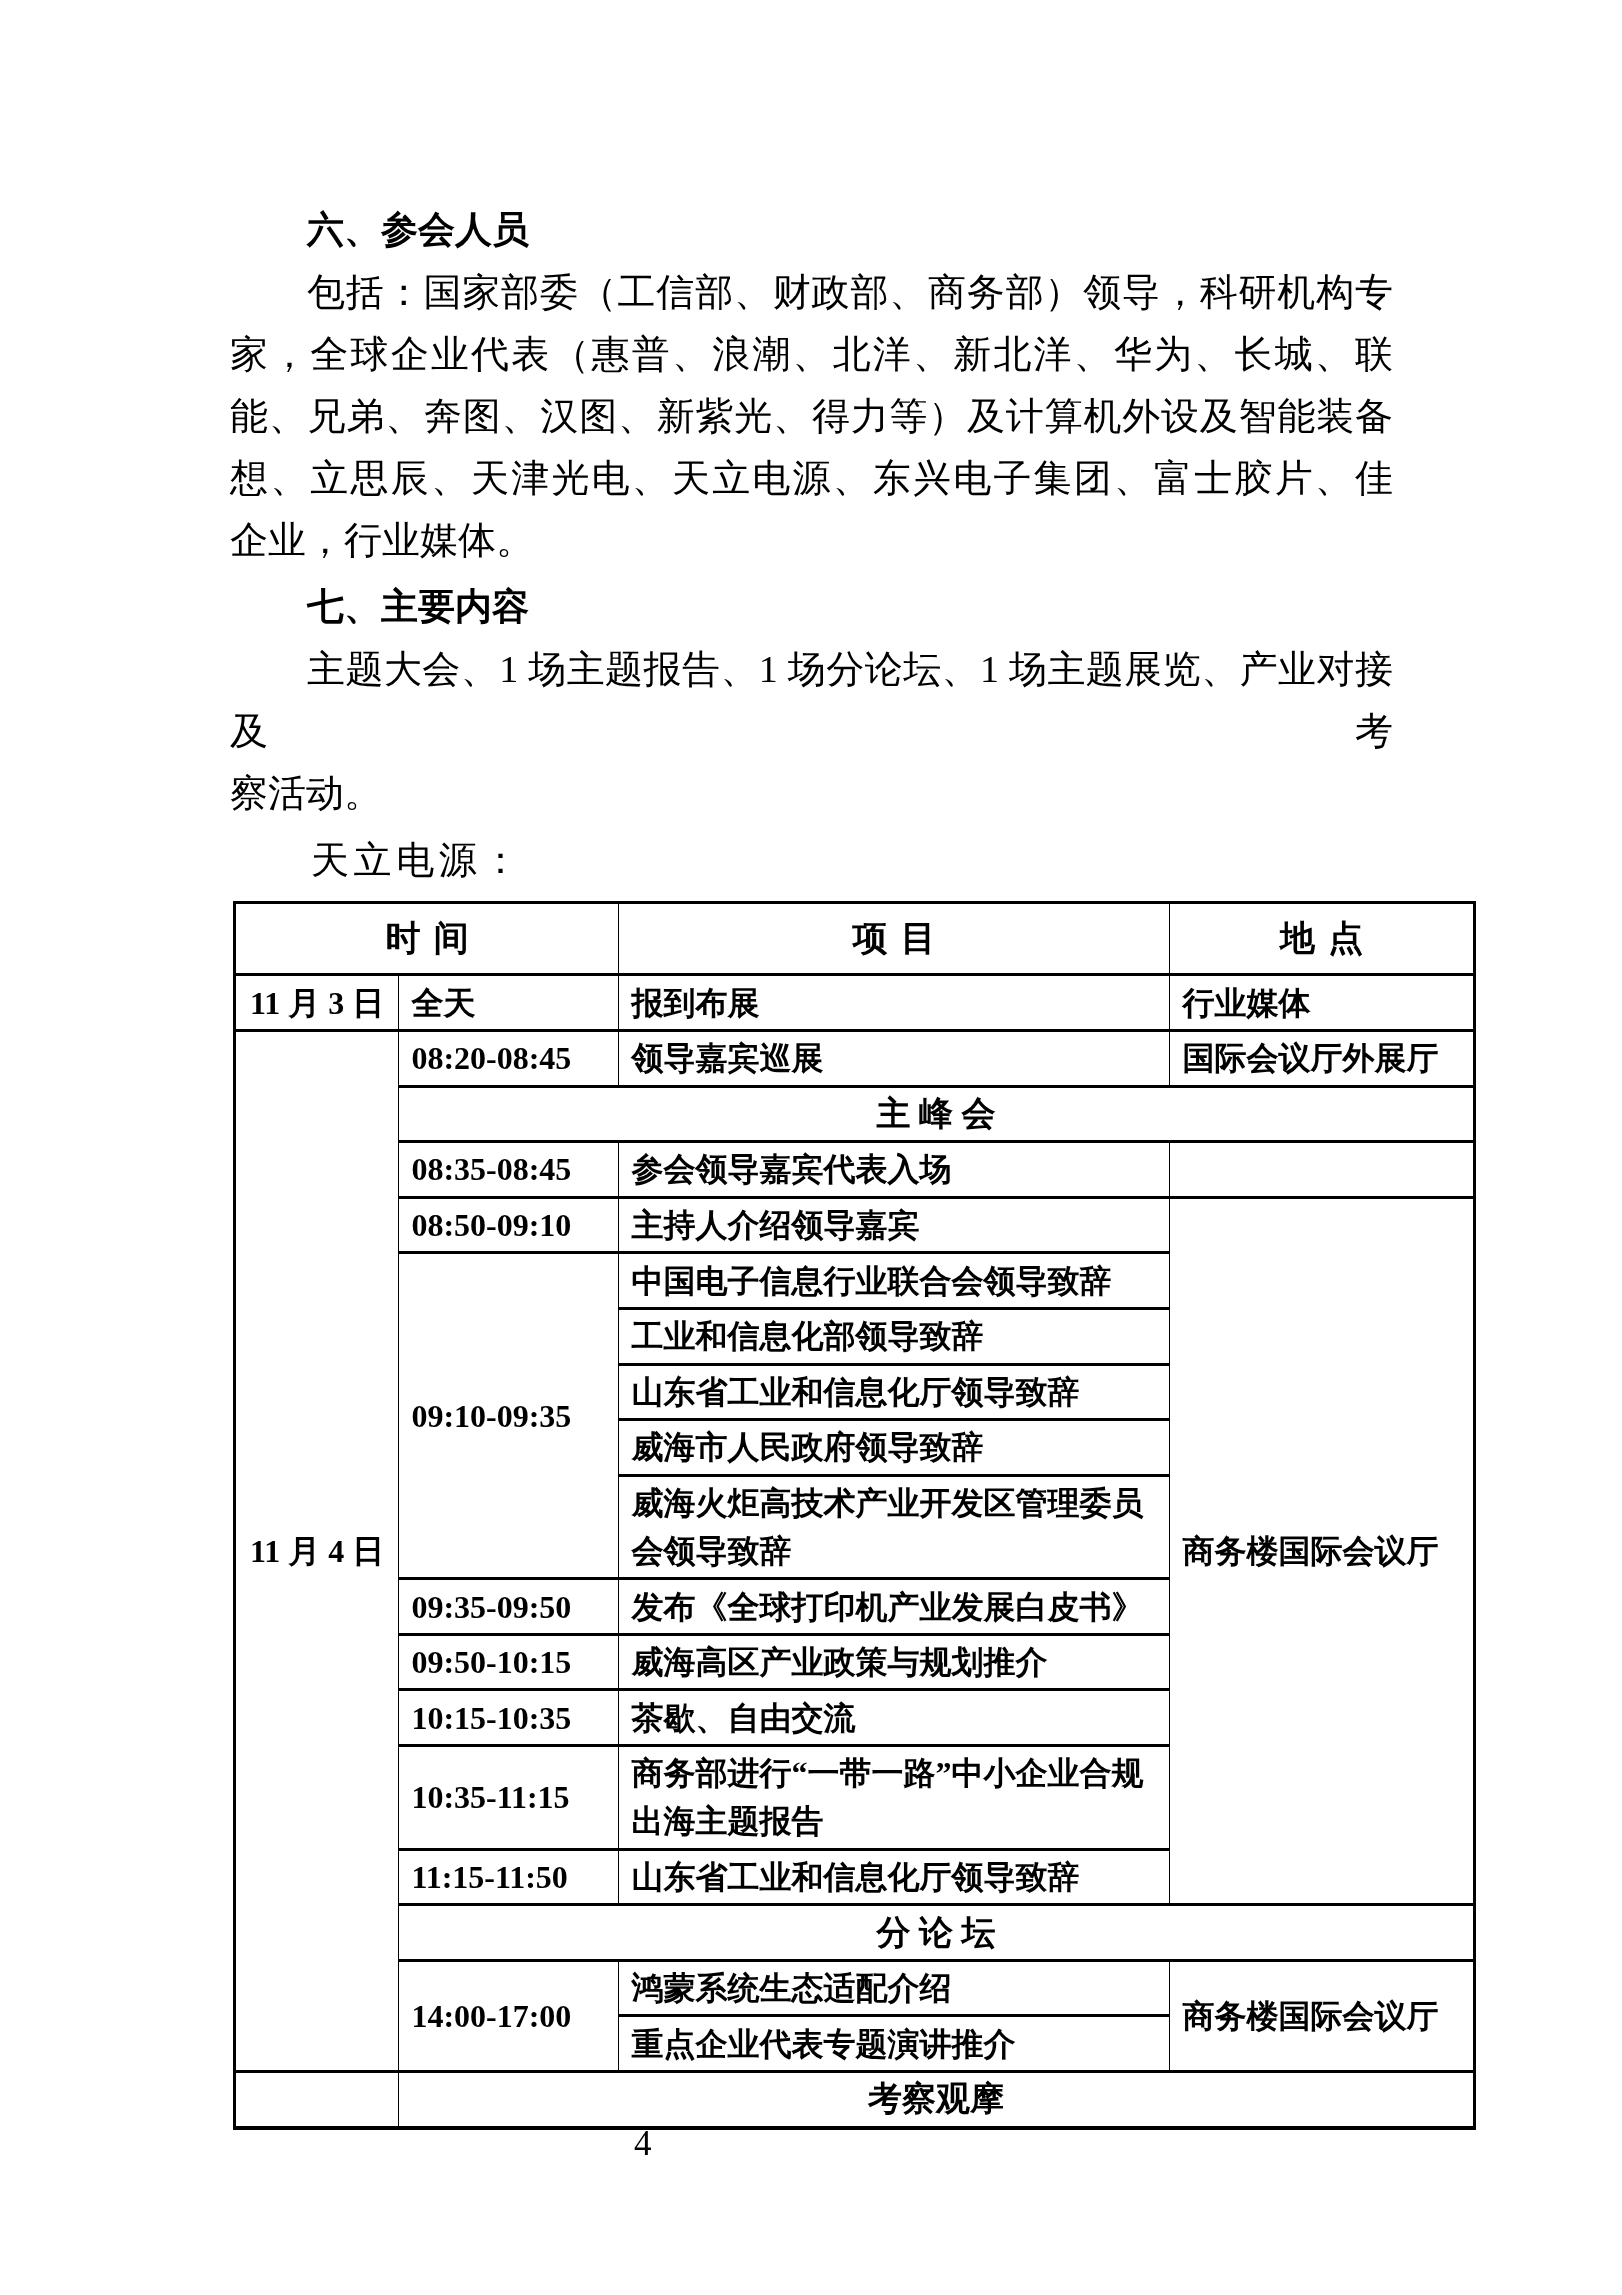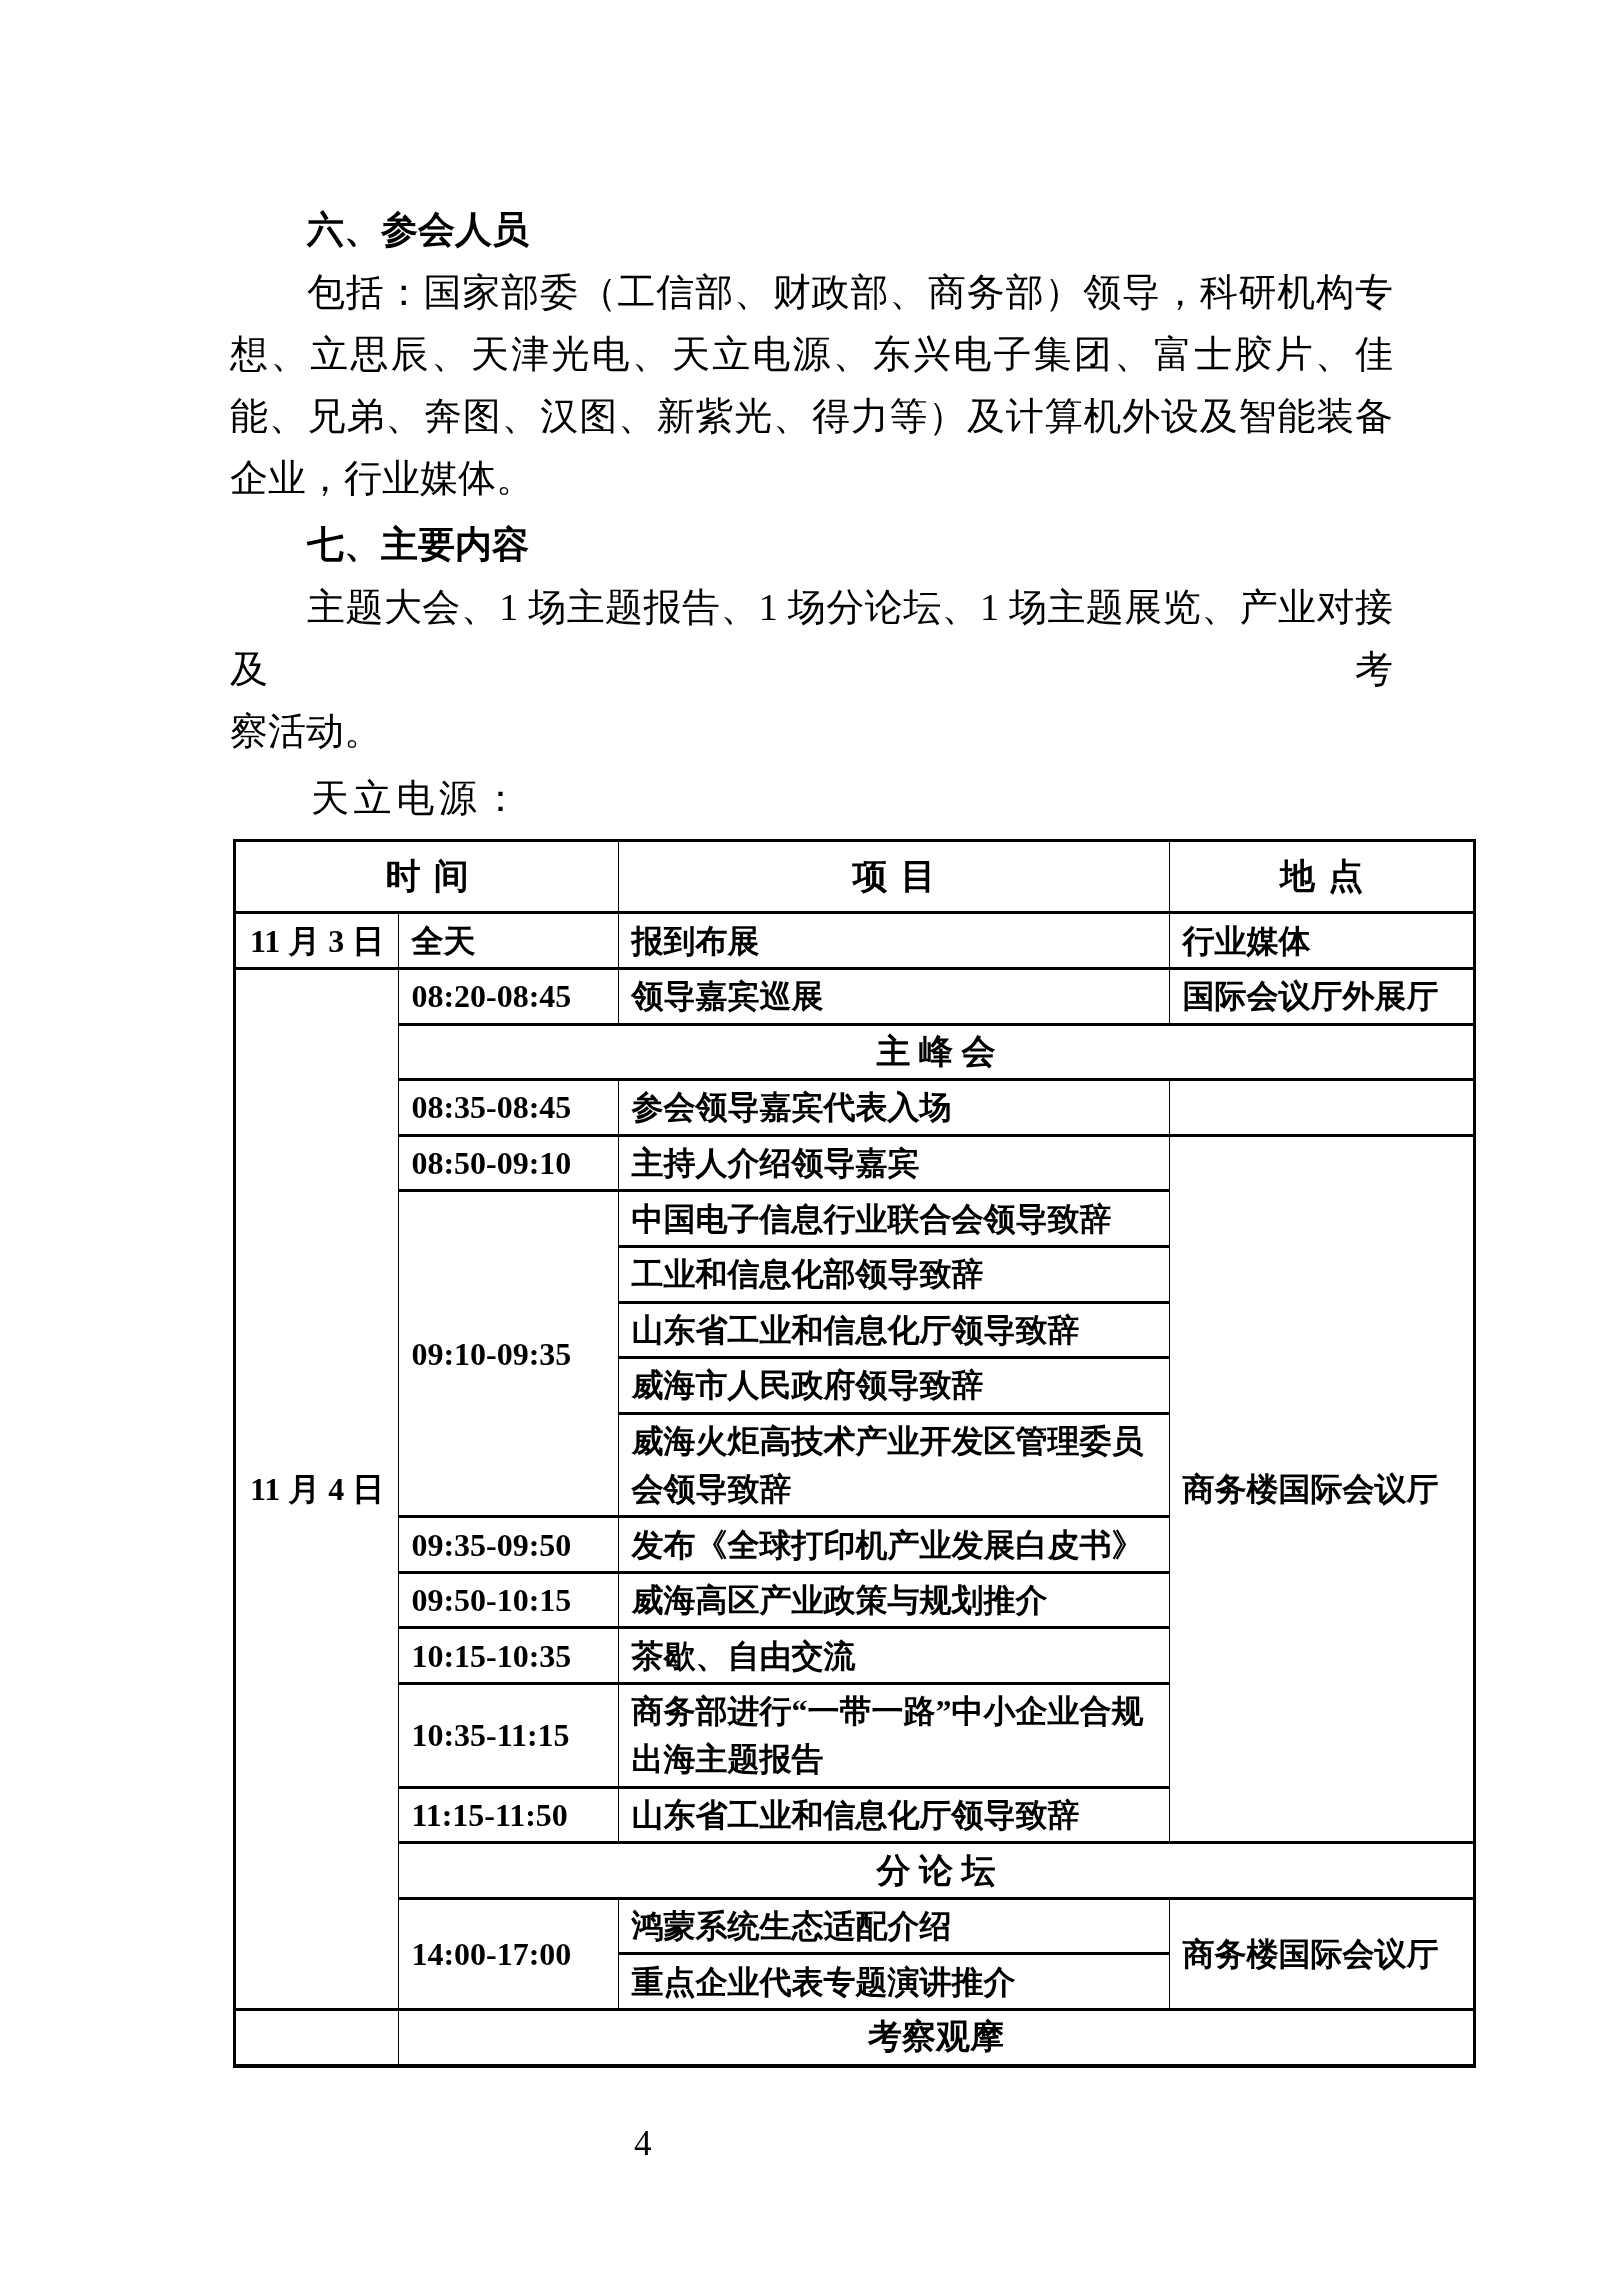--- a/index.html
+++ b/index.html
@@ -93,22 +93,23 @@
 </style>
 </head>
 <body>
 
 <div class="page">
   <div class="content">
 
     <h2 class="sec-heading">六、参会人员</h2>
     <div class="para">
         <div class="jline">包括：国家部委（工信部、财政部、商务部）领导，科研机构专</div>
+        <div class="jline">家，全球企业代表（惠普、浪潮、北洋、新北洋、华为、长城、联</div>
+        <div class="jline">能、兄弟、奔图、汉图、新紫光、得力等）及计算机外设及智能装备</div>
         <div class="jline">想、立思辰、天津光电、天立电源、东兴电子集团、富士胶片、佳</div>
-        <div class="jline">能、兄弟、奔图、汉图、新紫光、得力等）及计算机外设及智能装备</div>
         <div class="jline">企业，行业媒体。</div>
       </div>
 
     <h2 class="sec-heading">七、主要内容</h2>
     <div class="para">
         <div class="jline">主题大会、1 场主题报告、1 场分论坛、1 场主题展览、产业对接及考</div>
         <div class="jline">察活动。</div>
       </div>
 
     <div class="agenda-label">天立电源：</div>

